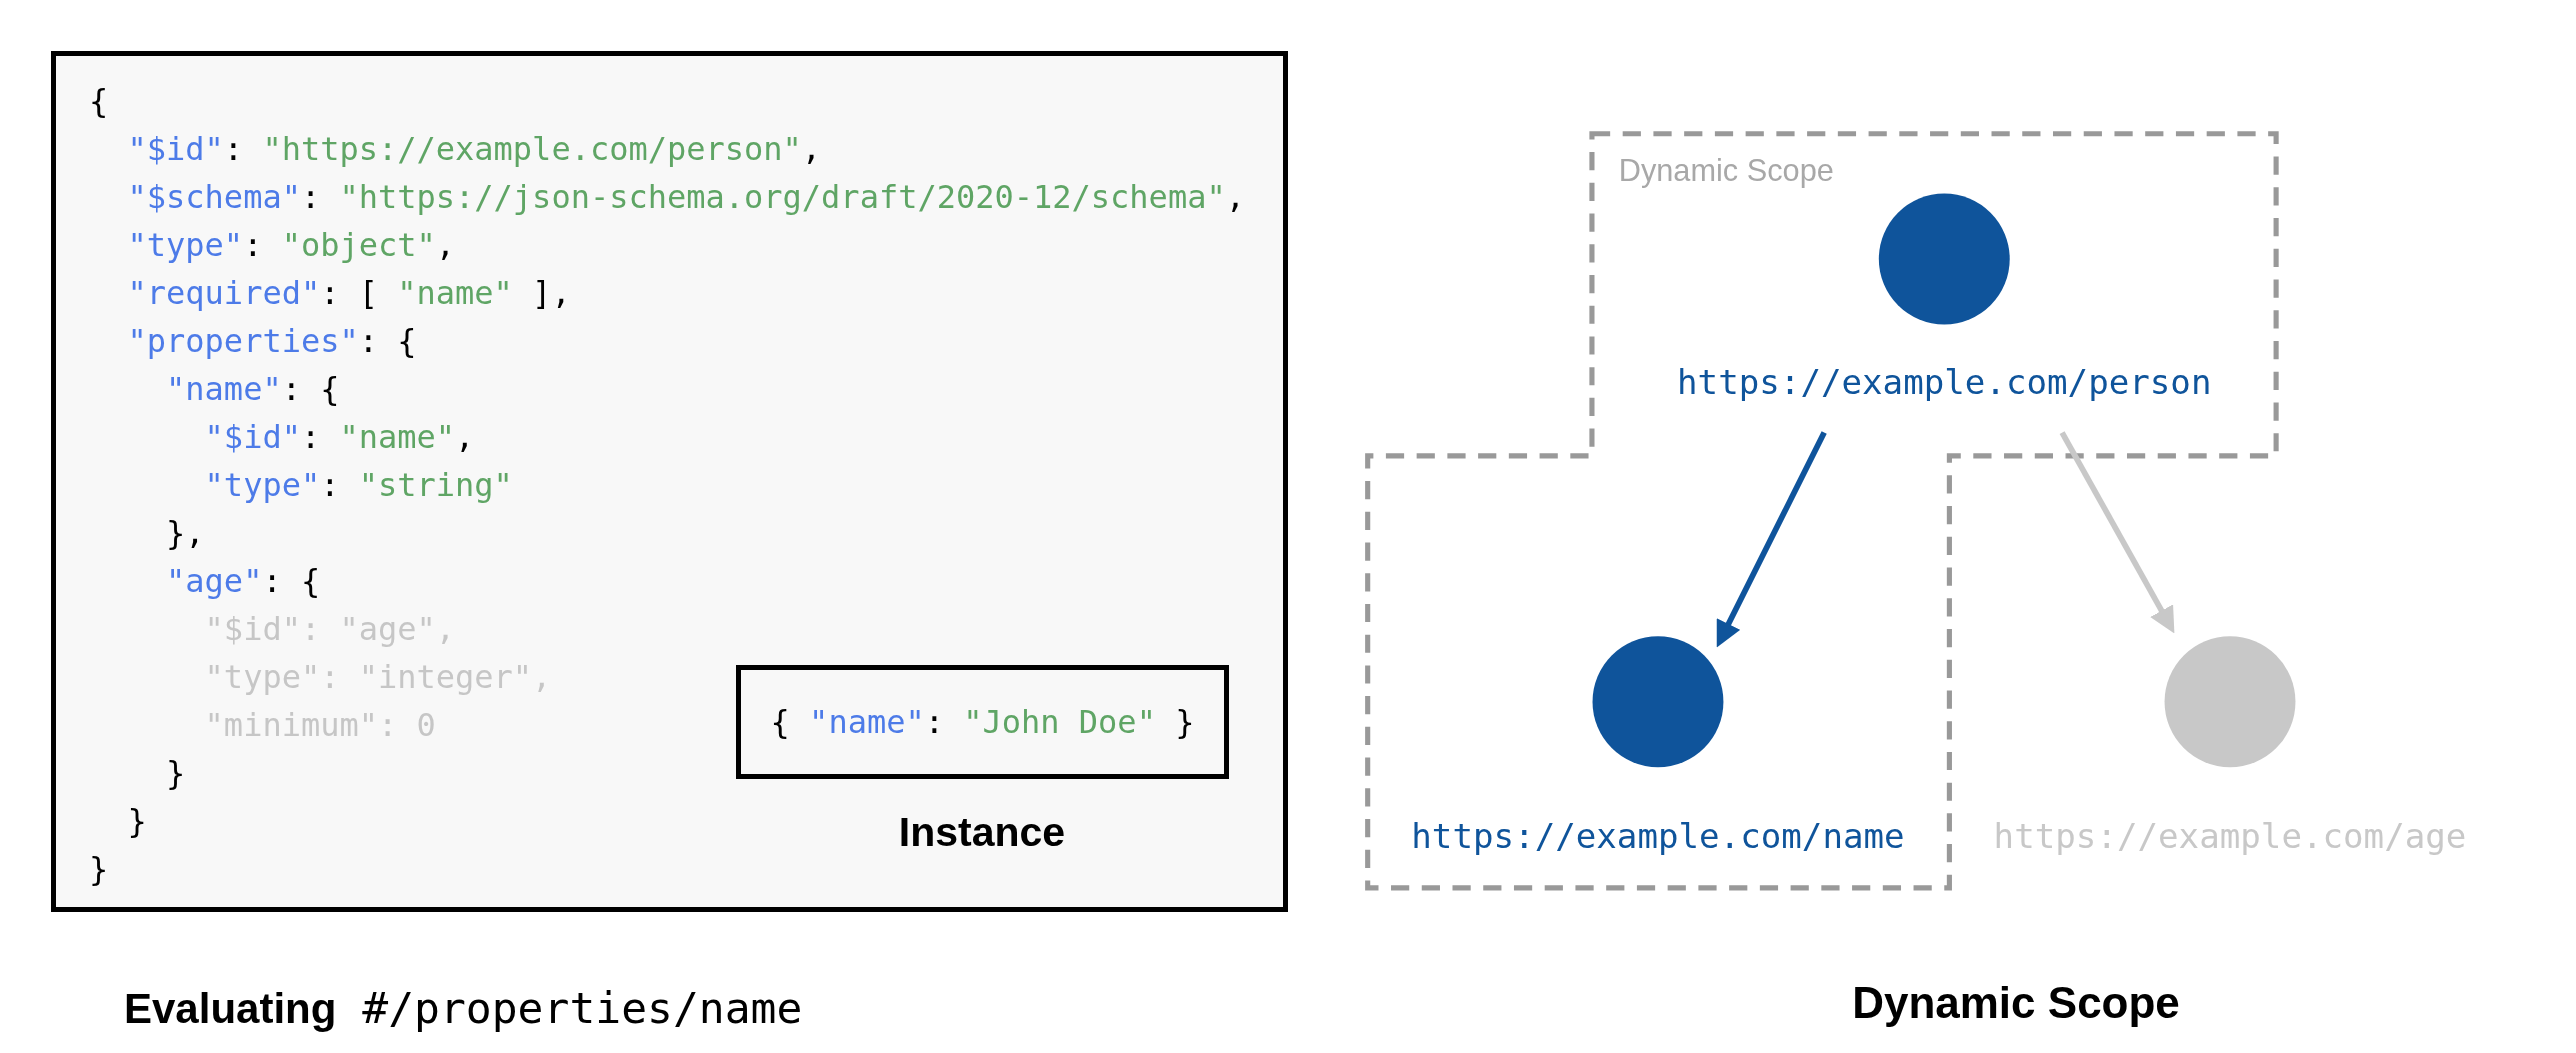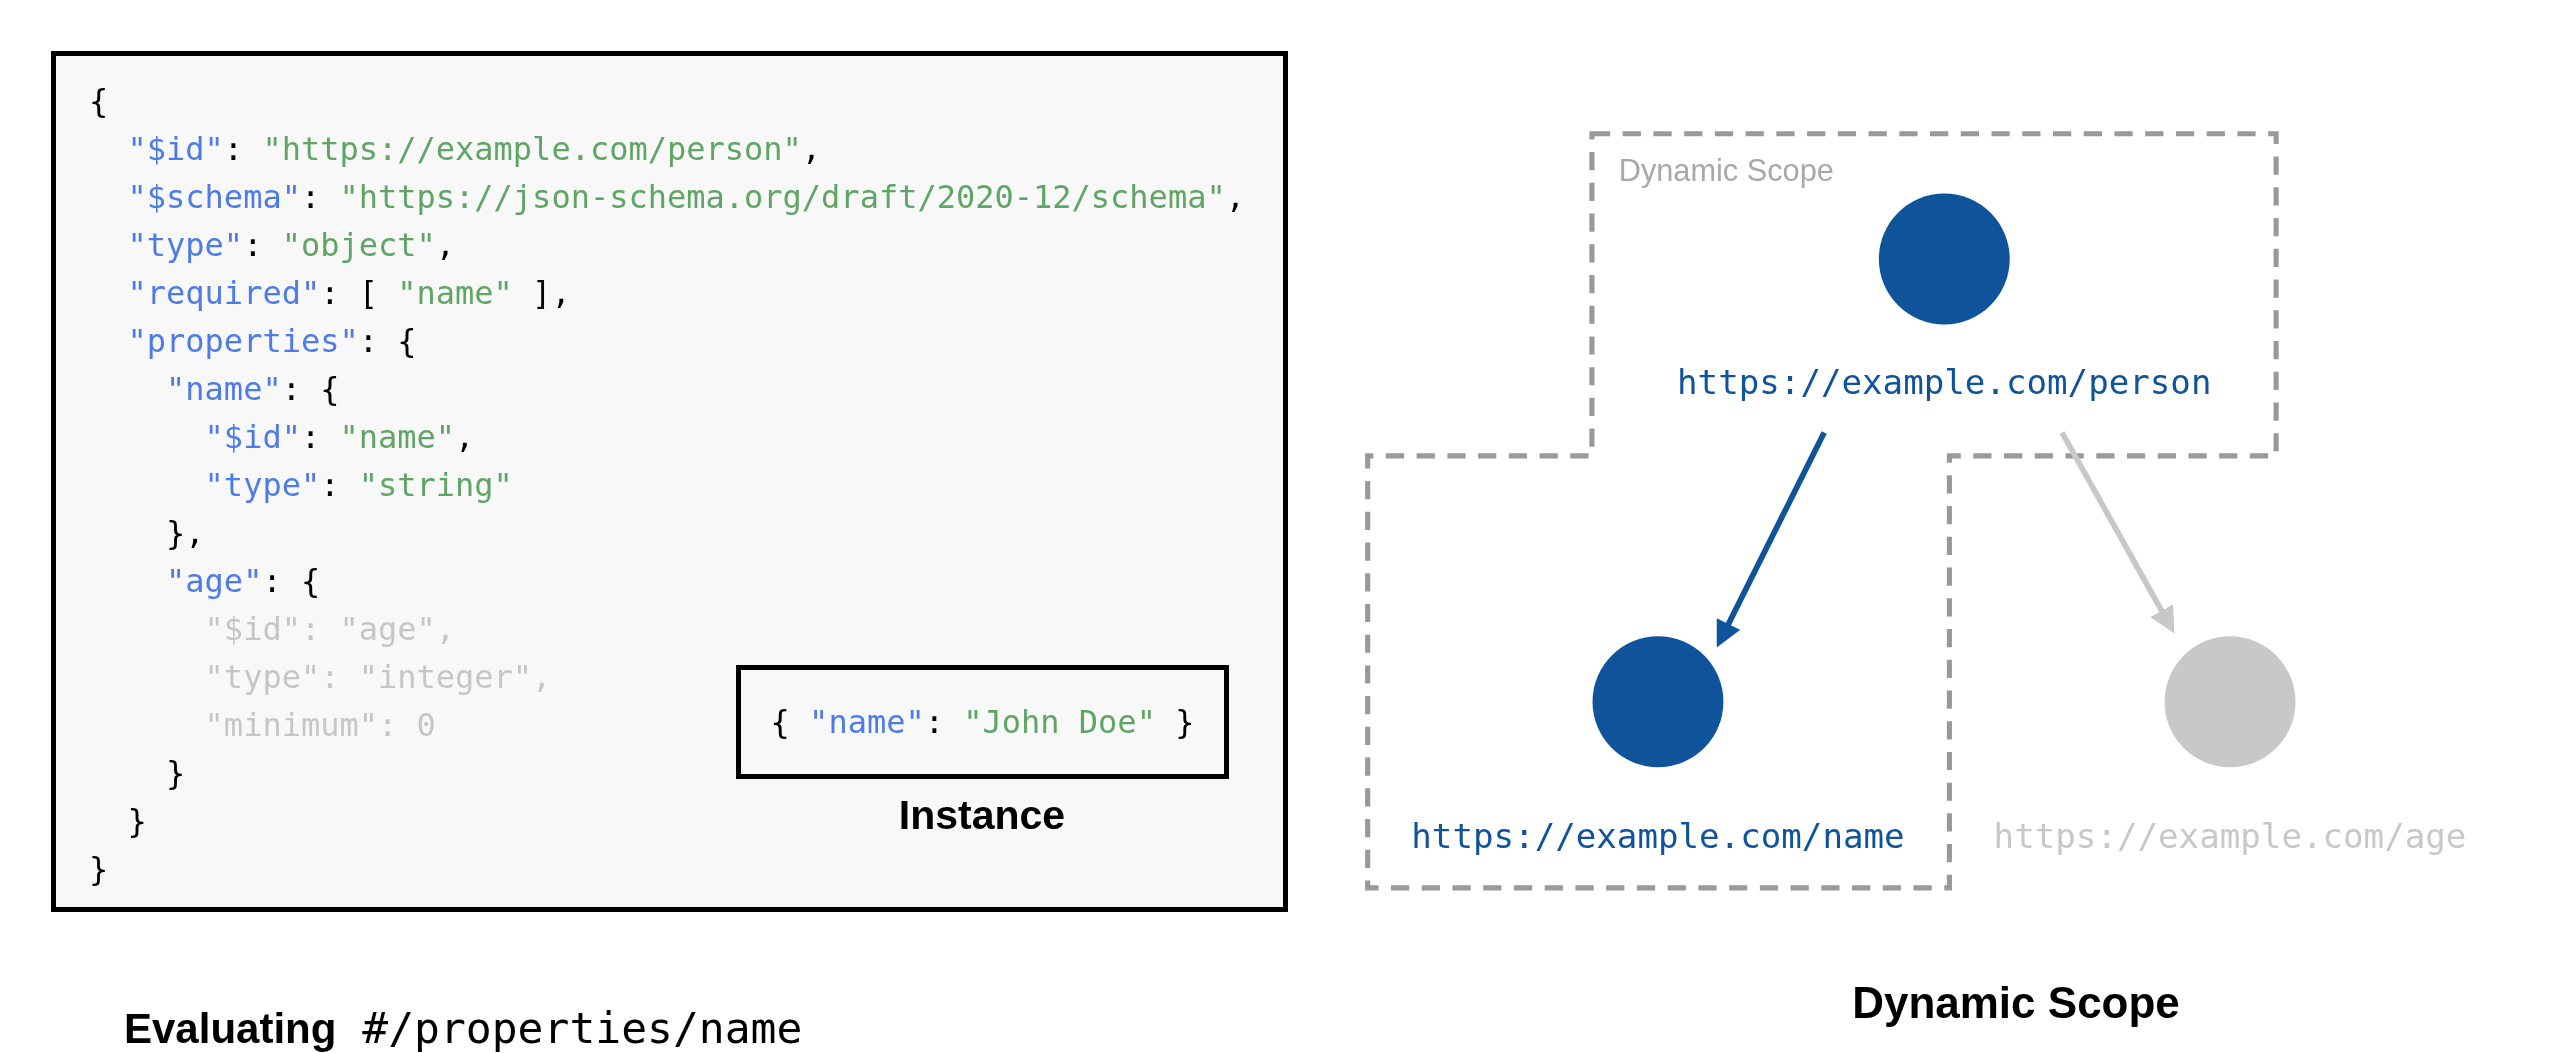--- a/index.html
+++ b/index.html
@@ -28,26 +28,26 @@
   .c-s{color:var(--string);}
   .c-d{color:var(--dim);}
 
   .instance-box{
     position:absolute;left:736px;top:665px;width:493px;height:114px;
     box-sizing:border-box;border:5.1px solid #000;background:var(--panel-bg);
     display:flex;align-items:center;justify-content:center;
     font-family:"DejaVu Sans Mono", monospace;font-size:32px;white-space:pre;
   }
   .instance-label{
-    position:absolute;left:982px;top:792px;transform:translateX(-50%);
+    position:absolute;left:982px;top:809px;transform:translateX(-50%);
     font-weight:bold;font-size:41px;color:#000;white-space:nowrap;
   }
 
   .left-caption{
-    position:absolute;left:124px;top:983px;white-space:nowrap;color:#000;margin-top:20px;
+    position:absolute;left:124px;top:983px;white-space:nowrap;color:#000;
   }
   .left-caption .cap-bold{font-weight:bold;font-size:42px;}
   .left-caption .cap-mono{font-family:"DejaVu Sans Mono", monospace;font-size:43px;}
 
   
   svg.diagram{position:absolute;left:0;top:0;}
   .scope-outline{fill:none;stroke:var(--dash);stroke-width:9;stroke-dasharray:32 22;}
   .scope-label-text{font-family:"Liberation Sans", sans-serif;font-size:54px;fill:var(--scope-label);}
   .url-text{font-family:"DejaVu Sans Mono", monospace;font-size:60px;text-anchor:middle;}
   .url-active{fill:var(--node-active);}

